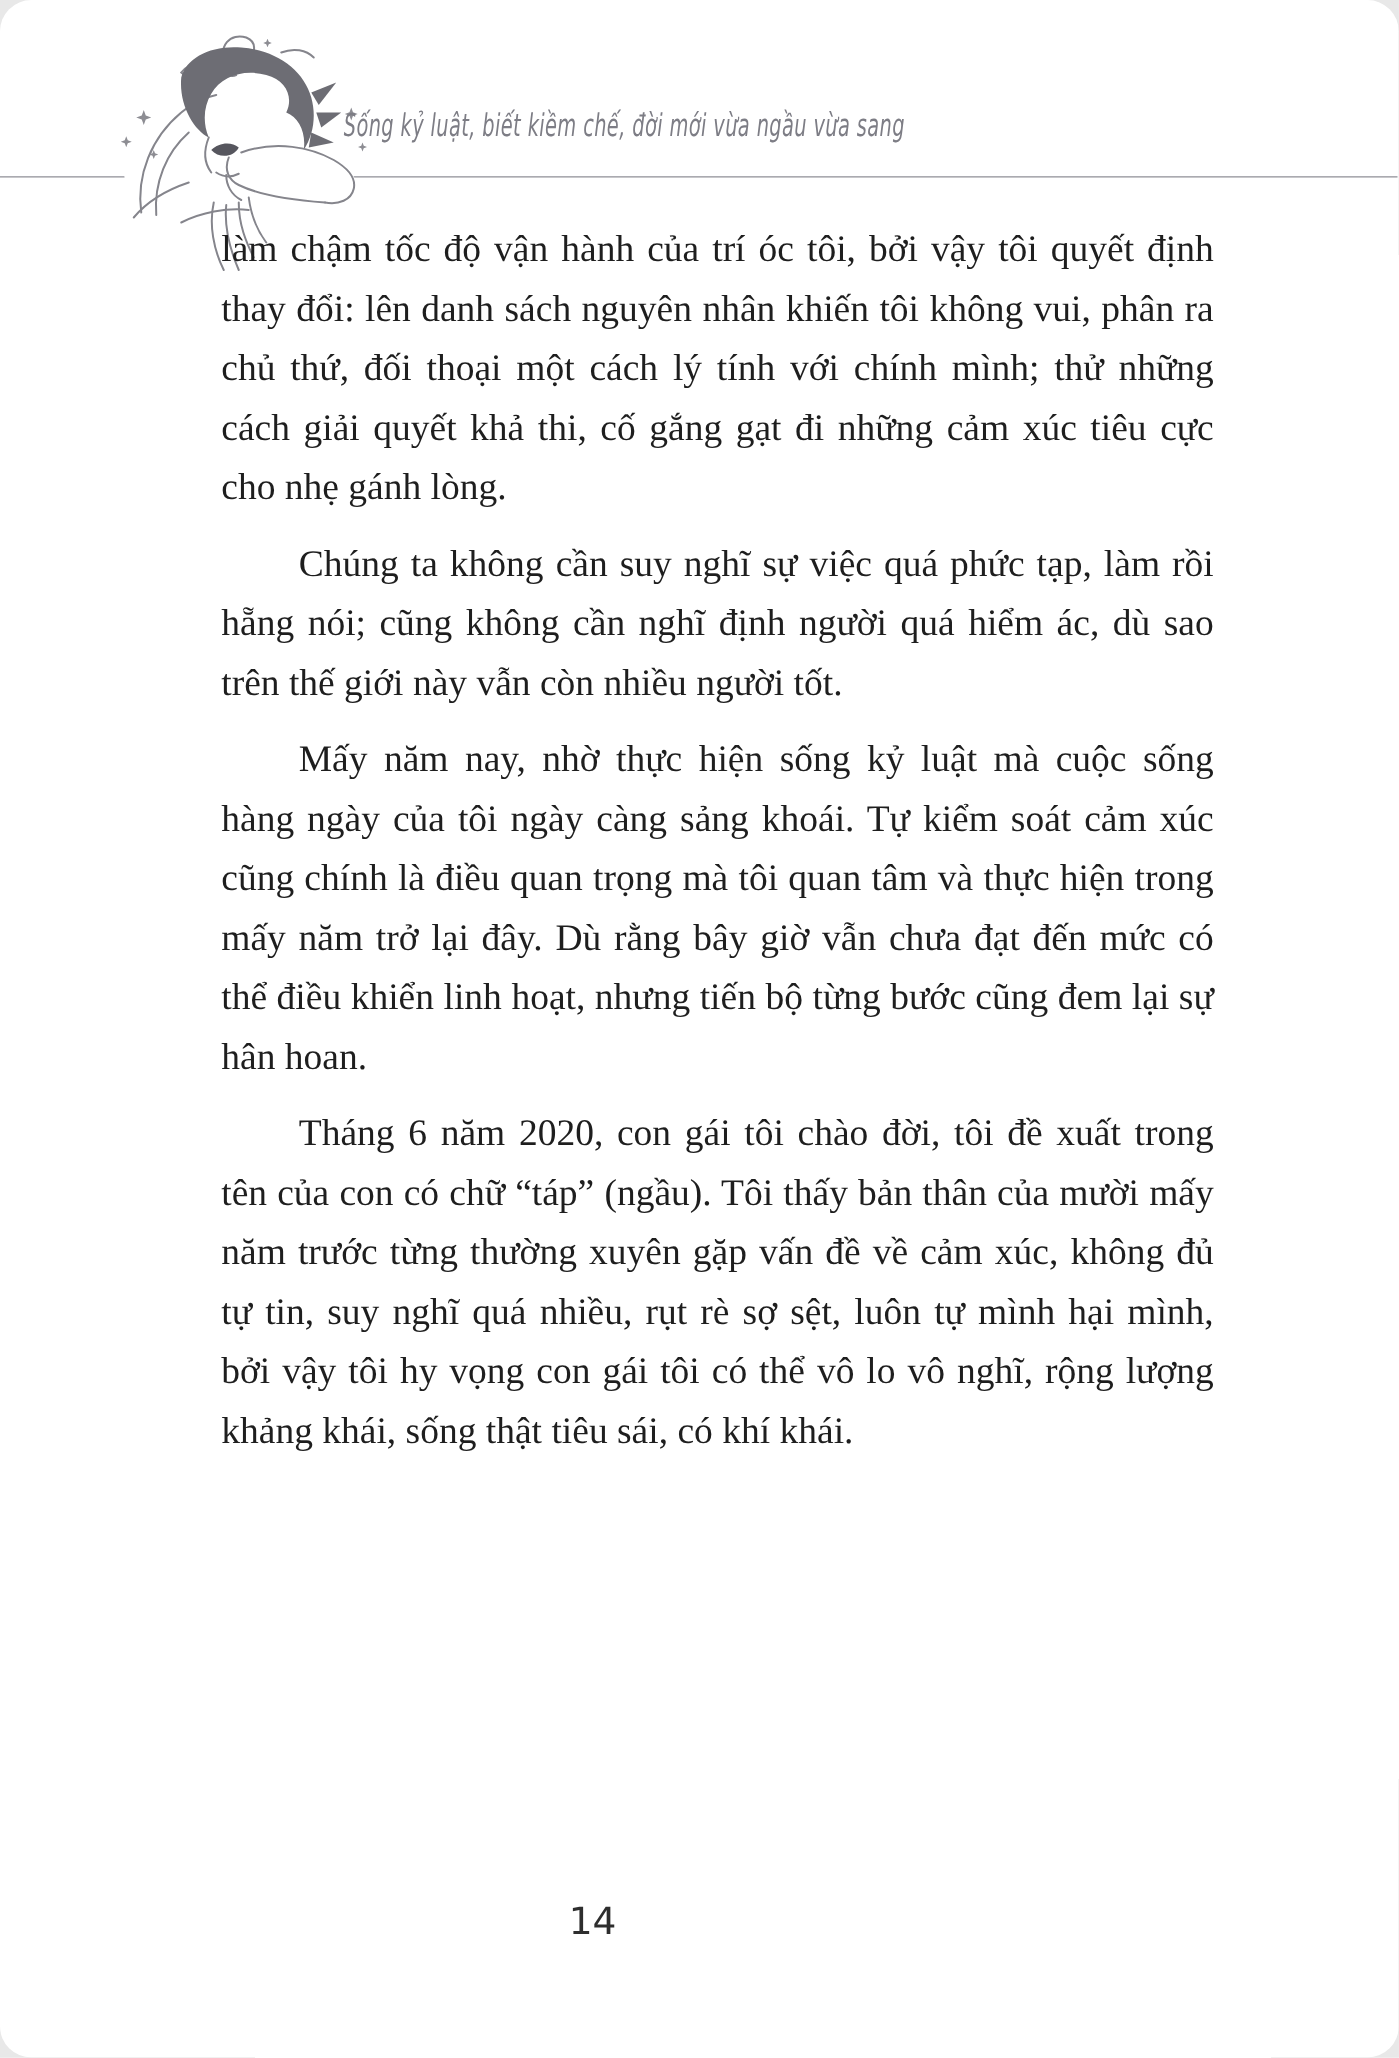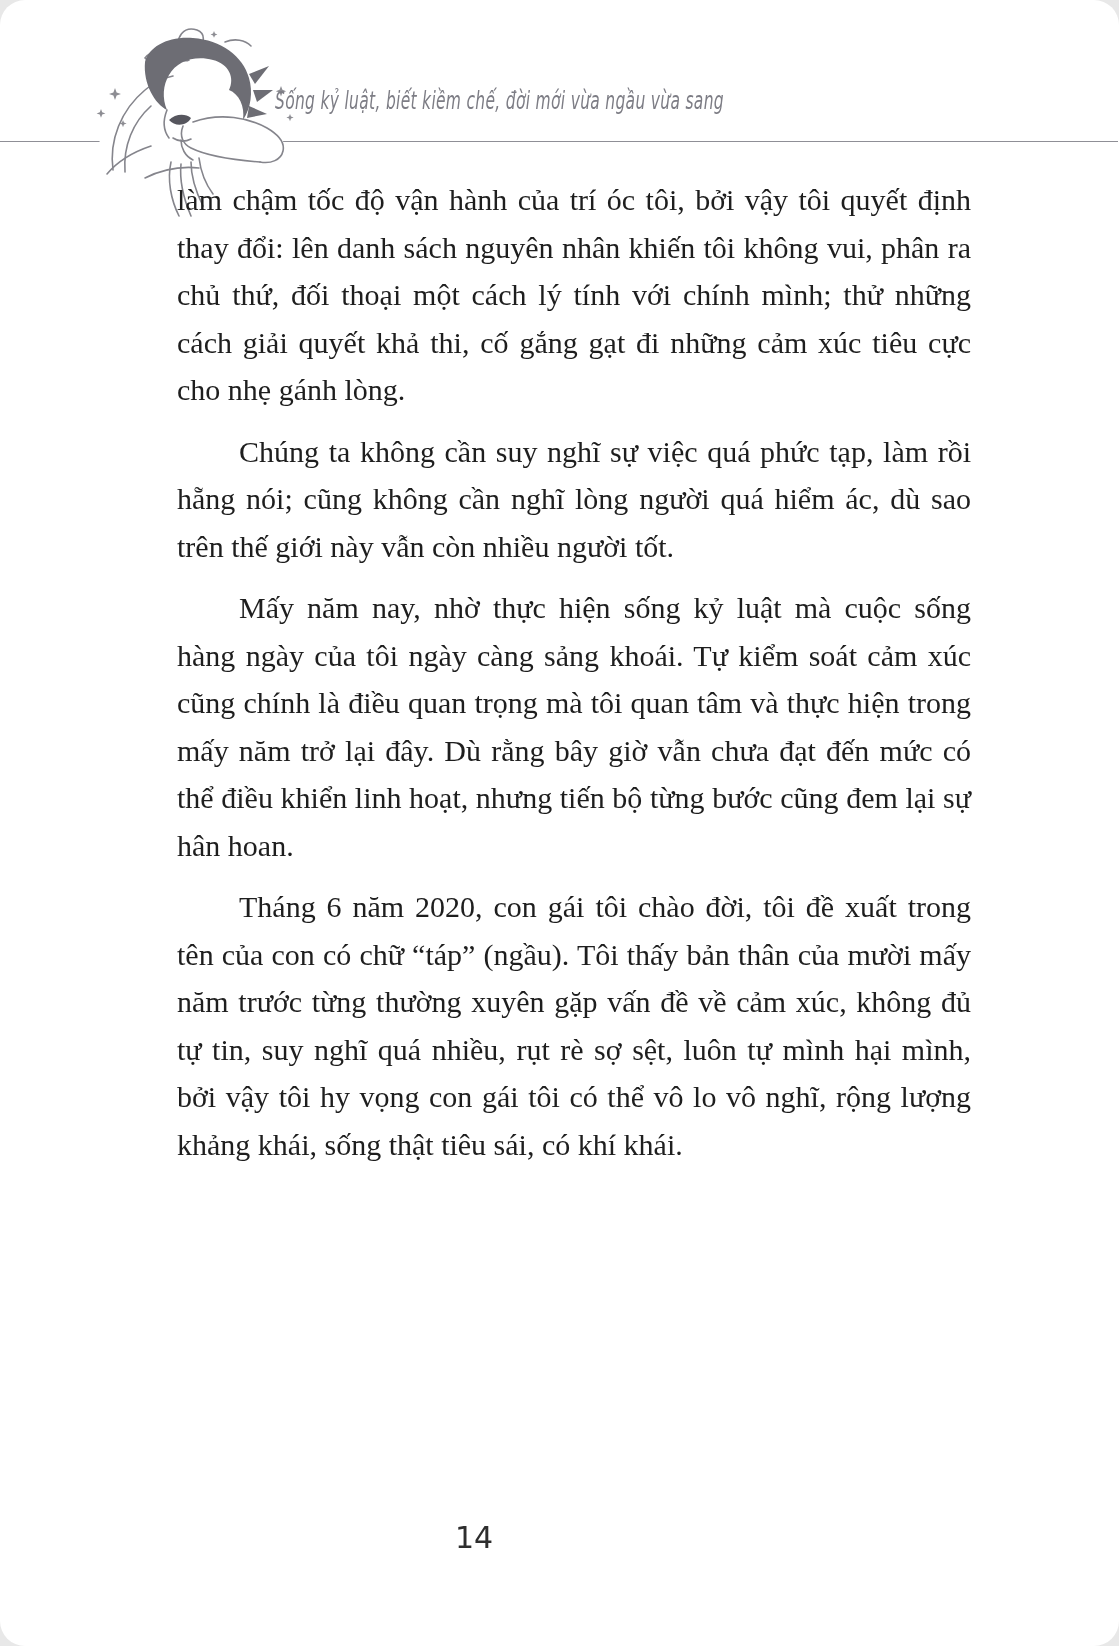--- a/index.html
+++ b/index.html
@@ -104,20 +104,20 @@
     <path class="spark" d="M38 92 L39 94.6 L41.6 95.6 L39 96.6 L38 99.2 L37 96.6 L34.4 95.6 L37 94.6 Z"></path>
     <path class="spark" d="M196 58 L197.4 61.8 L201.2 63.2 L197.4 64.6 L196 68.4 L194.6 64.6 L190.8 63.2 L194.6 61.8 Z"></path>
     <path class="spark" d="M205 86 L206 88.6 L208.6 89.6 L206 90.6 L205 93.2 L204 90.6 L201.4 89.6 L204 88.6 Z"></path>
     <path class="spark" d="M129 3 L130 5.4 L132.4 6.4 L130 7.4 L129 9.8 L128 7.4 L125.6 6.4 L128 5.4 Z"></path>
   </svg>
 
   <div class="script-title">Sống kỷ luật, biết kiềm chế, đời mới vừa ngầu vừa sang</div>
 
   <main class="body-text">
     <p class="para">làm chậm tốc độ vận hành của trí óc tôi, bởi vậy tôi quyết định thay đổi: lên danh sách nguyên nhân khiến tôi không vui, phân ra chủ thứ, đối thoại một cách lý tính với chính mình; thử những cách giải quyết khả thi, cố gắng gạt đi những cảm xúc tiêu cực cho nhẹ gánh lòng.</p>
-    <p class="para indent">Chúng ta không cần suy nghĩ sự việc quá phức tạp, làm rồi hẵng nói; cũng không cần nghĩ lòng người quá hiểm ác, dù sao trên thế giới này vẫn còn nhiều người tốt.</p>
+    <p class="para indent">Chúng ta không cần suy nghĩ sự việc quá phức tạp, làm rồi hẵng nói; cũng không cần nghĩ định người quá hiểm ác, dù sao trên thế giới này vẫn còn nhiều người tốt.</p>
     <p class="para indent">Mấy năm nay, nhờ thực hiện sống kỷ luật mà cuộc sống hàng ngày của tôi ngày càng sảng khoái. Tự kiểm soát cảm xúc cũng chính là điều quan trọng mà tôi quan tâm và thực hiện trong mấy năm trở lại đây. Dù rằng bây giờ vẫn chưa đạt đến mức có thể điều khiển linh hoạt, nhưng tiến bộ từng bước cũng đem lại sự hân hoan.</p>
     <p class="para indent">Tháng 6 năm 2020, con gái tôi chào đời, tôi đề xuất trong tên của con có chữ “táp” (ngầu). Tôi thấy bản thân của mười mấy năm trước từng thường xuyên gặp vấn đề về cảm xúc, không đủ tự tin, suy nghĩ quá nhiều, rụt rè sợ sệt, luôn tự mình hại mình, bởi vậy tôi hy vọng con gái tôi có thể vô lo vô nghĩ, rộng lượng khảng khái, sống thật tiêu sái, có khí khái.</p>
   </main>
 
   <div class="page-number">14</div>
 
 </div>
 
 </body></html>

